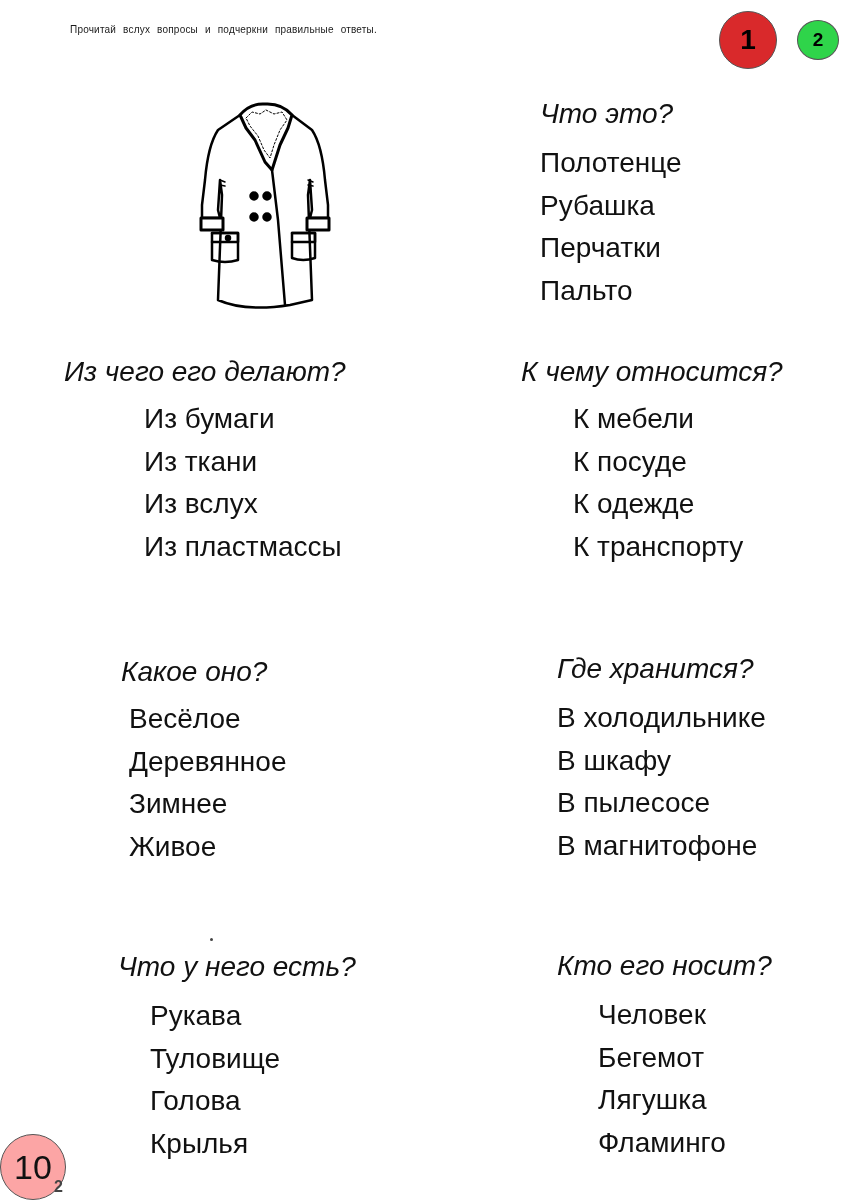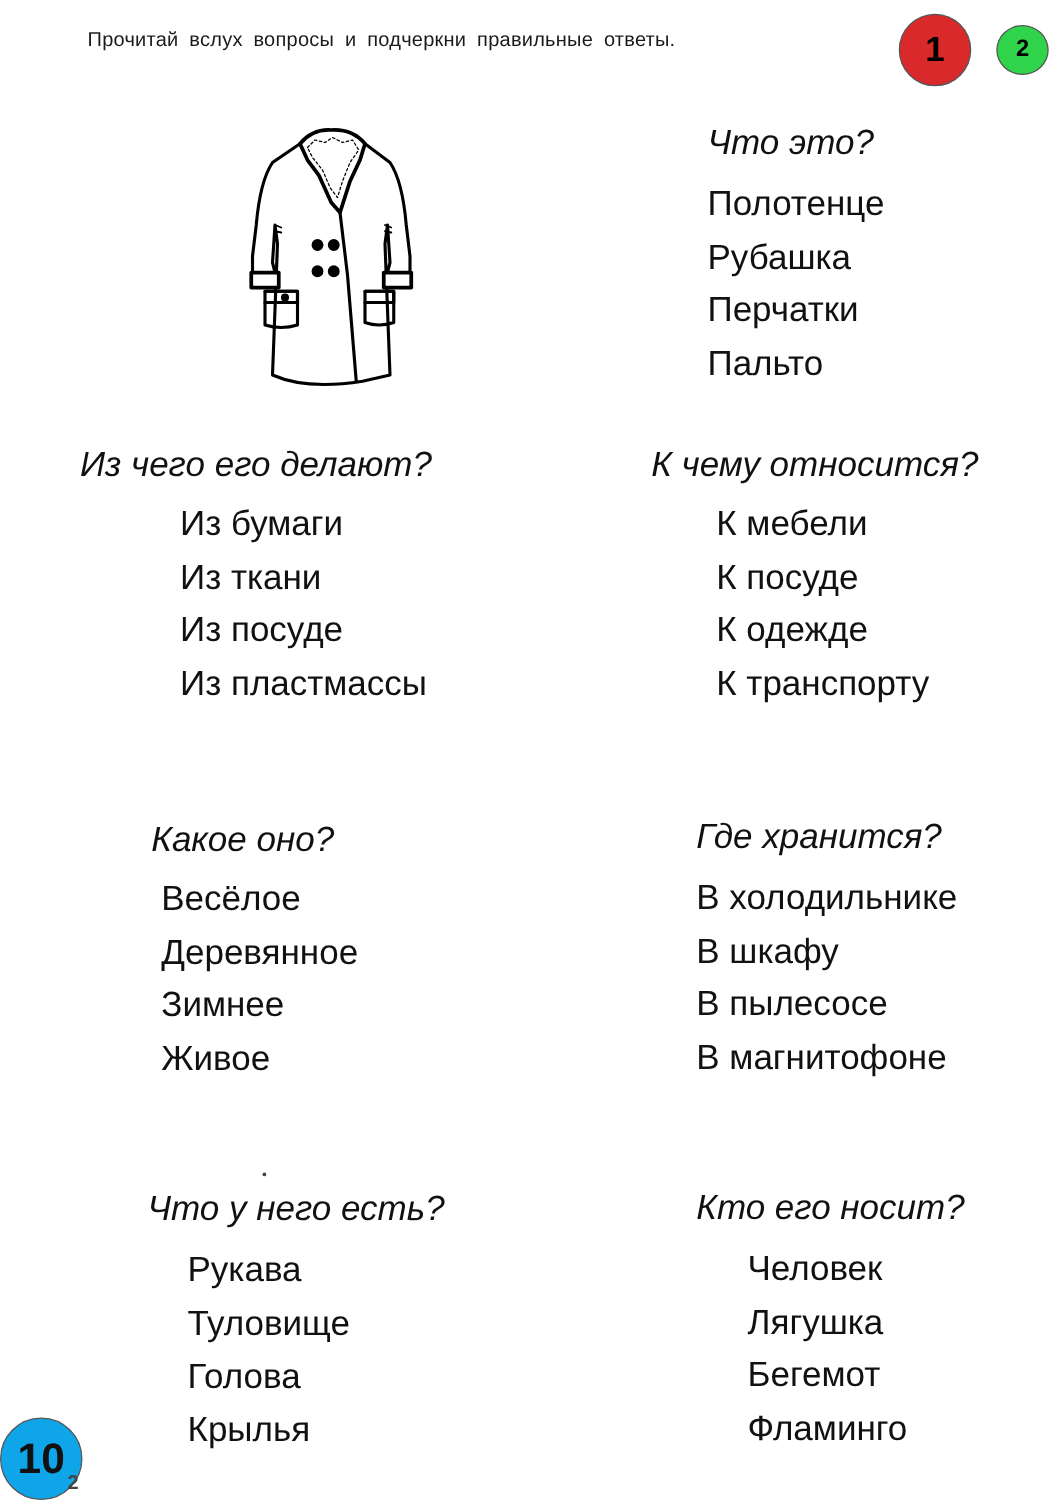--- a/index.html
+++ b/index.html
@@ -2,32 +2,32 @@
 <html><head>
   <meta charset="utf-8">
   <style>
     html, body { margin: 0; padding: 0; background: #ffffff; }
     body {
       width: 849px; height: 1200px; position: relative; overflow: hidden;
       font-family: "Liberation Sans", sans-serif; color: #111;
     }
     .instruction {
       position: absolute; left: 70px; top: 24px;
-      font-size: 16px; letter-spacing: 0.2px; word-spacing: 4px; color: #1a1a1a;
+      font-size: 10px; letter-spacing: 0.2px; word-spacing: 4px; color: #1a1a1a;
     }
     .badge {
       position: absolute; border-radius: 50%; display: flex; align-items: center; justify-content: center;
       font-weight: bold; color: #000; border: 1px solid #555; box-sizing: border-box;
     }
     .badge-1 { left: 719px; top: 11px; width: 58px; height: 58px; font-size: 28px; }
     .badge-2 { left: 797px; top: 20px; width: 42px; height: 40px; font-size: 19px; }
     .page-num {
       position: absolute; left: 0px; top: 1134px; width: 66px; height: 66px; border-radius: 50%;
       border: 1.5px solid #555; box-sizing: border-box; display: flex; align-items: center; justify-content: center;
-      font-weight: bold; font-size: 34px; background: #0ea5e9;
+      font-weight: normal; font-size: 34px; background: #fca5a5;
     }
     .page-num-sub { position: absolute; left: 54px; top: 1178px; font-size: 16px; font-weight: bold; color: #444; }
     .coat { position: absolute; left: 190px; top: 100px; width: 150px; height: 220px; }
     .section { position: absolute; }
     .q {
       font-style: italic; font-size: 28px; margin: 0 0 12px 0; white-space: nowrap; color: #111;
     }
     .opts { list-style: none; margin: 0; padding: 0; }
     .opts li { font-size: 28px; line-height: 42.5px; white-space: nowrap; color: #111; }
     .dot { position: absolute; left: 210px; top: 938px; width: 3px; height: 3px; background: #444; border-radius: 50%; }
@@ -63,36 +63,36 @@
 
   <path d="M22 133 L48 133 L48 160 Q35 164 22 160 Z"></path>
   <path d="M22 133 L48 133 L48 142 L22 142"></path>
   <circle cx="38" cy="138" r="2" fill="#000"></circle>
   <path d="M102 133 L125 133 L125 158 Q113 162 102 158 Z"></path>
   <path d="M102 133 L125 133 L125 142 L102 142"></path>
 
   <path d="M30 80 L35 82 M30 85 L35 86 M118 80 L123 82 M118 85 L123 86" stroke-width="1.5"></path>
 </svg>
 
-<div class="section" style="left:566px; top:98px;">
+<div class="section" style="left:540px; top:98px;">
   <div class="q">Что это?</div>
   <ul class="opts">
     <li>Полотенце</li>
     <li>Рубашка</li>
     <li>Перчатки</li>
     <li>Пальто</li>
   </ul>
 </div>
 
 <div class="section" style="left:64px; top:356px;">
   <div class="q" style="margin-bottom:10px;">Из чего его делают?</div>
   <ul class="opts" style="margin-left:80px;">
     <li>Из бумаги</li>
     <li>Из ткани</li>
-    <li>Из посуде</li>
+    <li>Из вслух</li>
     <li>Из пластмассы</li>
   </ul>
 </div>
 
 <div class="section" style="left:521px; top:356px;">
   <div class="q" style="margin-bottom:10px;">К чему относится?</div>
   <ul class="opts" style="margin-left:52px;">
     <li>К мебели</li>
     <li>К посуде</li>
     <li>К одежде</li>
@@ -129,22 +129,22 @@
     <li>Туловище</li>
     <li>Голова</li>
     <li>Крылья</li>
   </ul>
 </div>
 
 <div class="section" style="left:557px; top:950px;">
   <div class="q" style="margin-bottom:12px;">Кто его носит?</div>
   <ul class="opts" style="margin-left:41px;">
     <li>Человек</li>
+    <li>Бегемот</li>
     <li>Лягушка</li>
-    <li>Бегемот</li>
     <li>Фламинго</li>
   </ul>
 </div>
 
 <div class="page-num">
   <span>10</span>
 </div>
 <div class="page-num-sub">2</div>
 
 </body></html>

